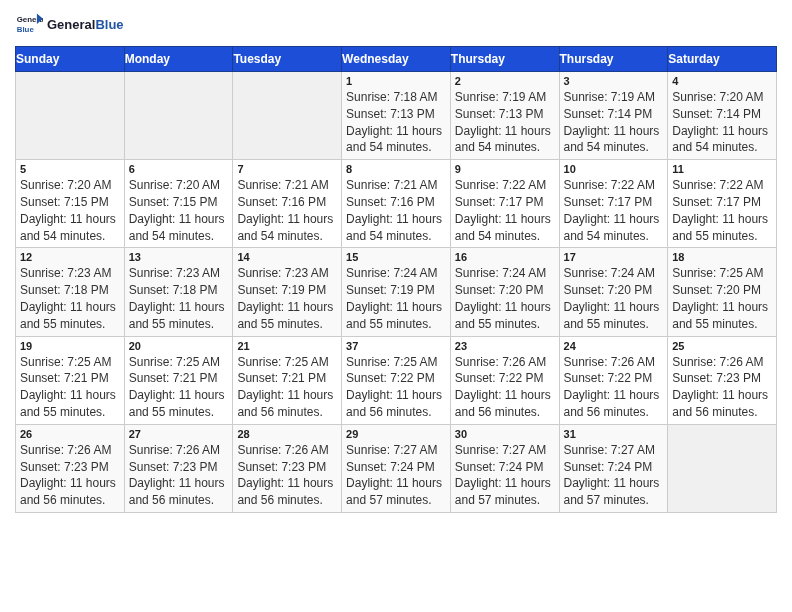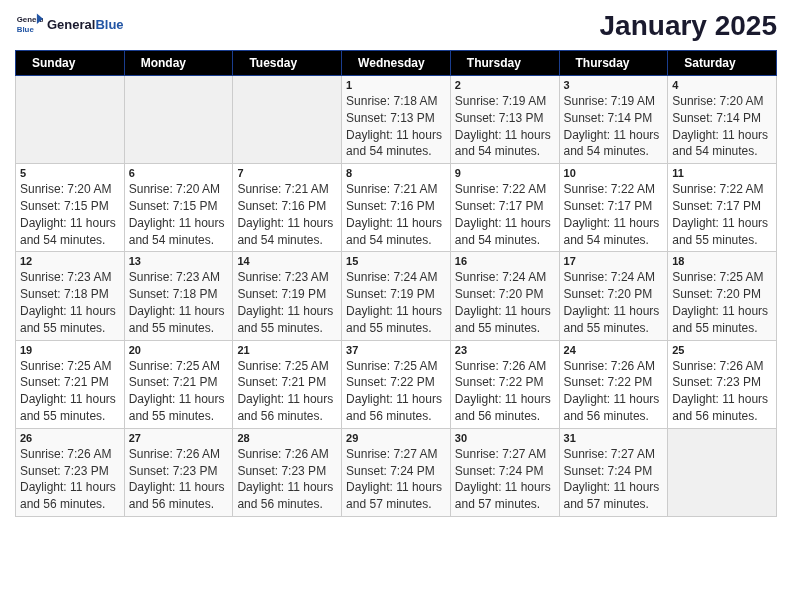--- a/index.html
+++ b/index.html
@@ -41,25 +41,25 @@
     .cal-subtitle {
       font-size: 14px;
       color: #333;
     }
     table {
       width: 100%;
       border-collapse: collapse;
       table-layout: fixed;
     }
     thead tr th {
-      background-color: #000000;
+      background-color: #1d4ed8;
       color: #fff;
       font-size: 12px;
       font-weight: bold;
-      padding: 5px 16px;
+      padding: 5px 0;
       text-align: left;
       border: 1px solid #1a3d8f;
     }
     tbody tr td {
       border: 1px solid #ccc;
       vertical-align: top;
       padding: 3px 4px;
       font-size: 9.5px;
       color: #222;
       height: 82px;
@@ -95,21 +95,20 @@
         <text x="2" y="25" font-size="9" font-weight="bold" fill="#2255a4" font-family="Arial">Blue</text>
         <polygon points="25,4 32,10 25,16" fill="#2255a4"></polygon>
       </svg>
       <div>
         <div style="font-size:13px; font-weight:bold; line-height:1;">
           <span style="color:#1a1a2e">General</span><span style="color:#2255a4">Blue</span>
         </div>
       </div>
     </div>
     <div class="title-block">
-      <div class="cal-title">January 2025</div>
     </div>
   </div>
 
   <table>
     <thead>
       <tr>
         <th>Sunday</th>
         <th>Monday</th>
         <th>Tuesday</th>
         <th>Wednesday</th>

